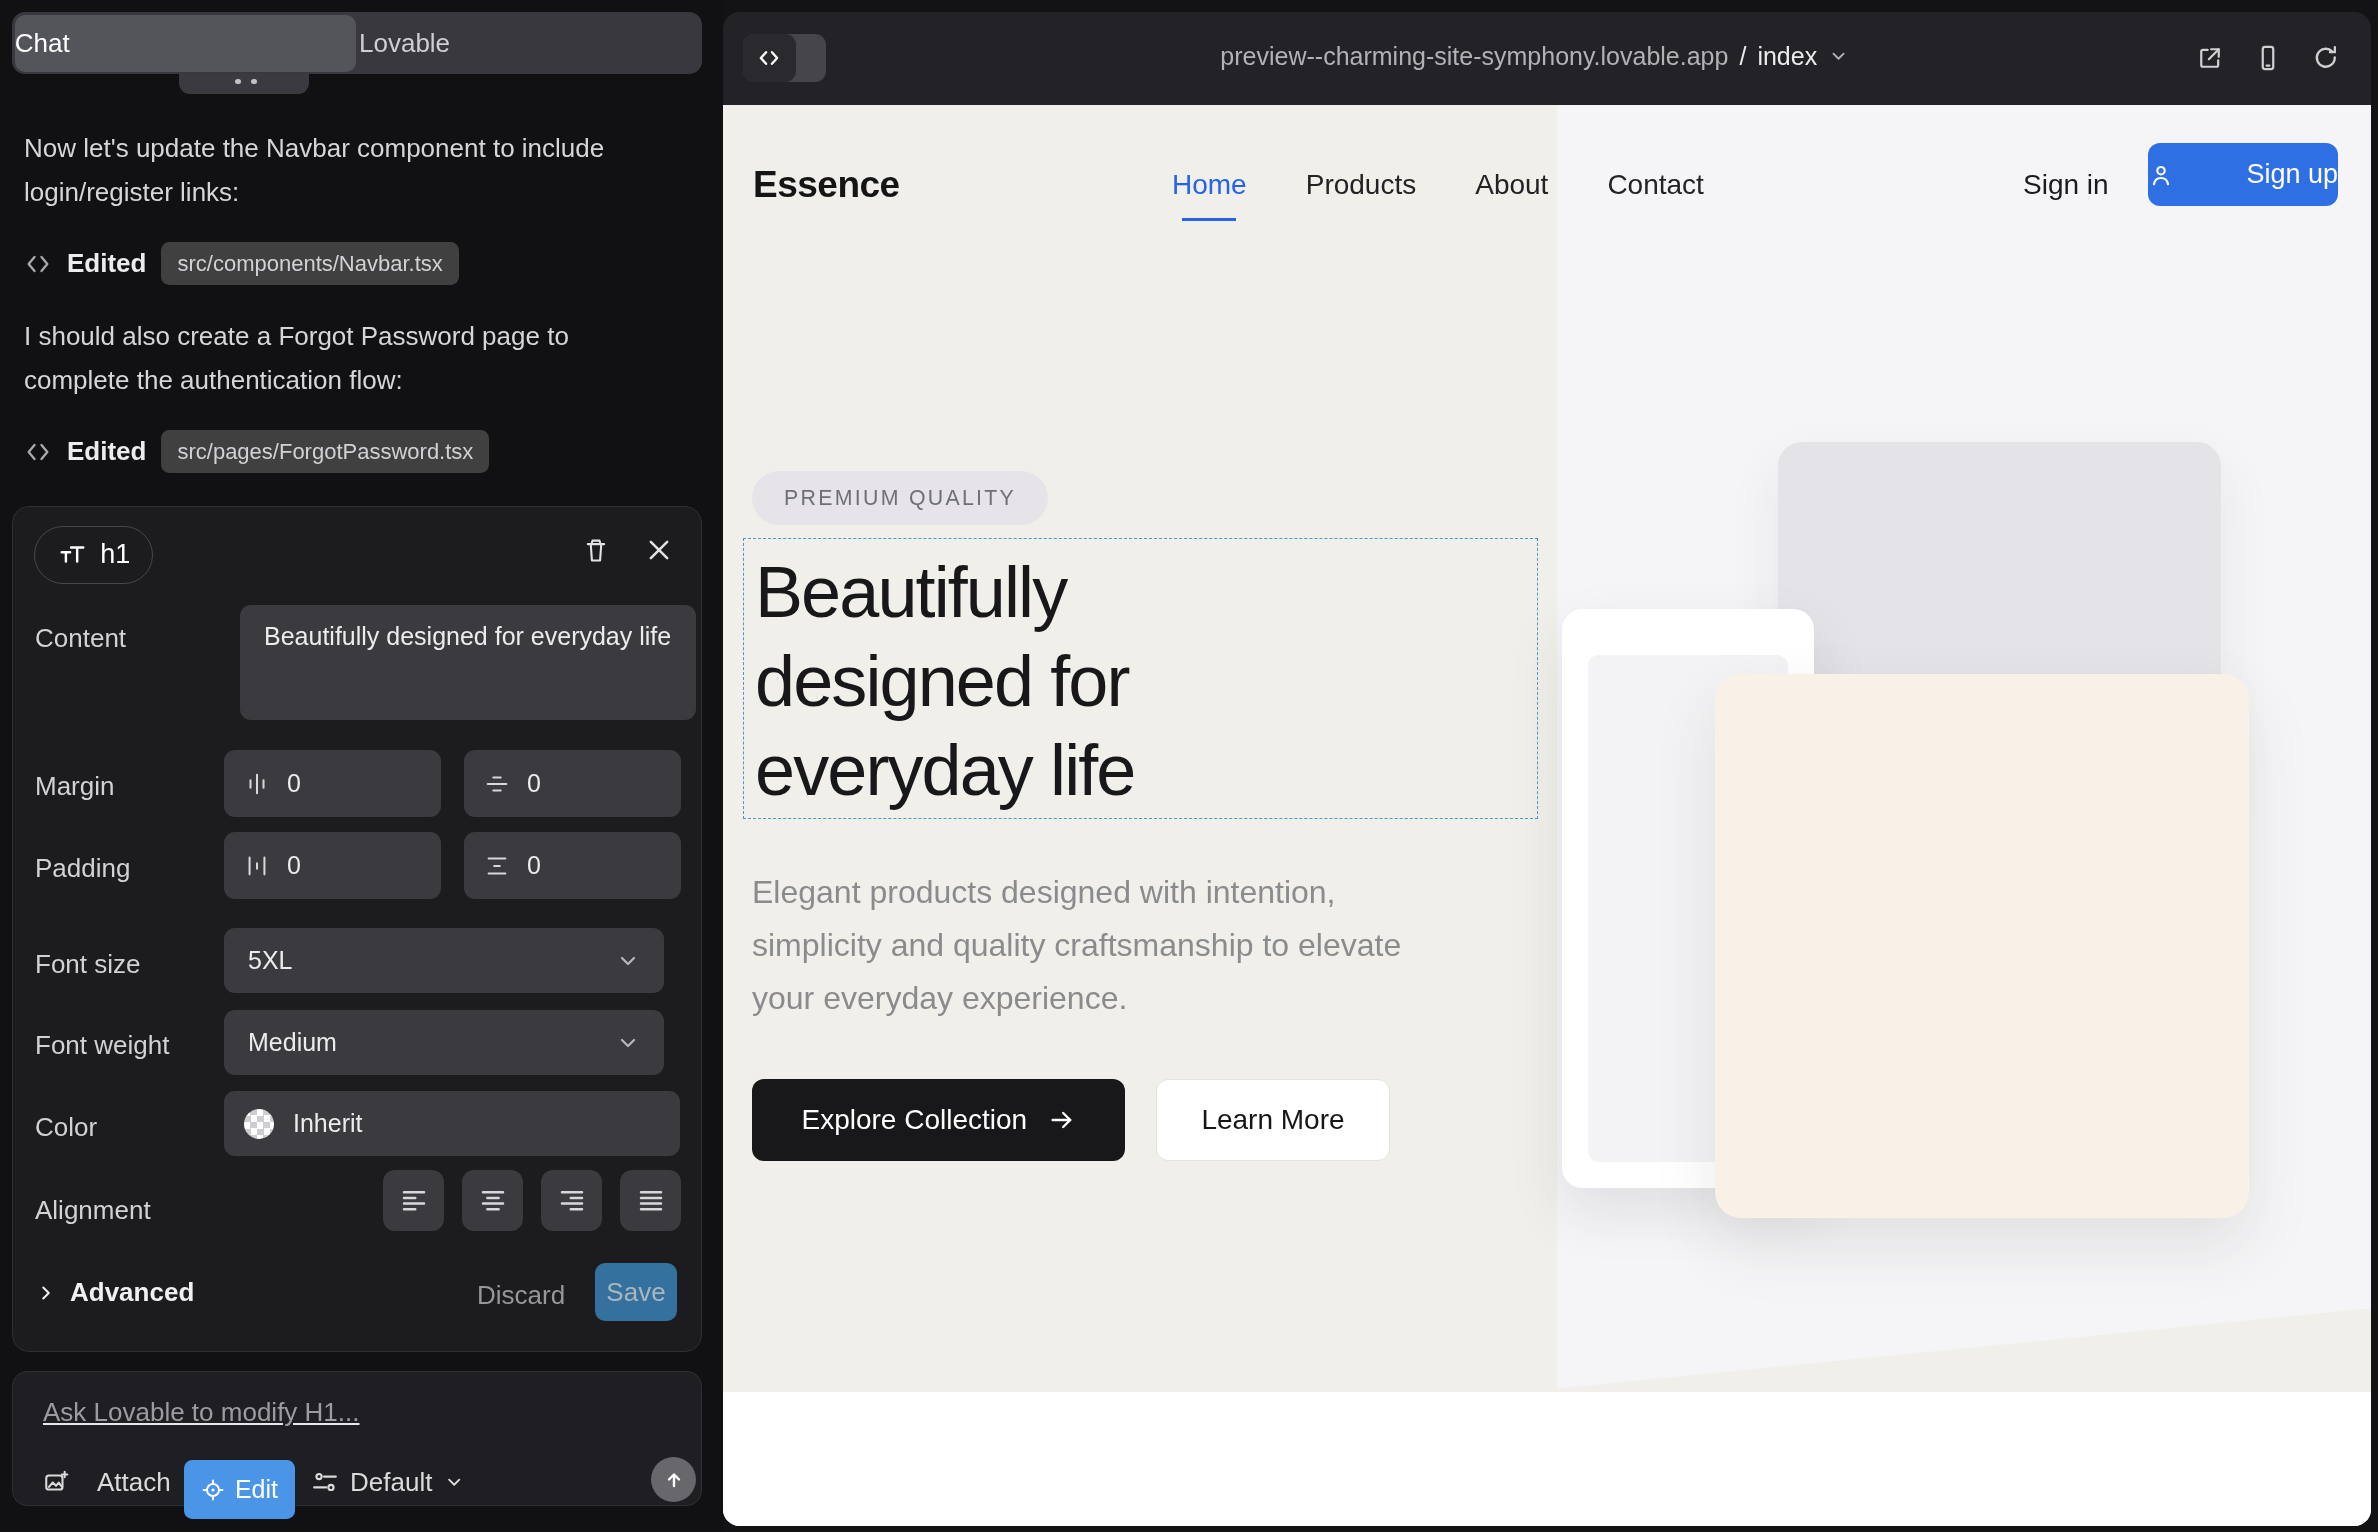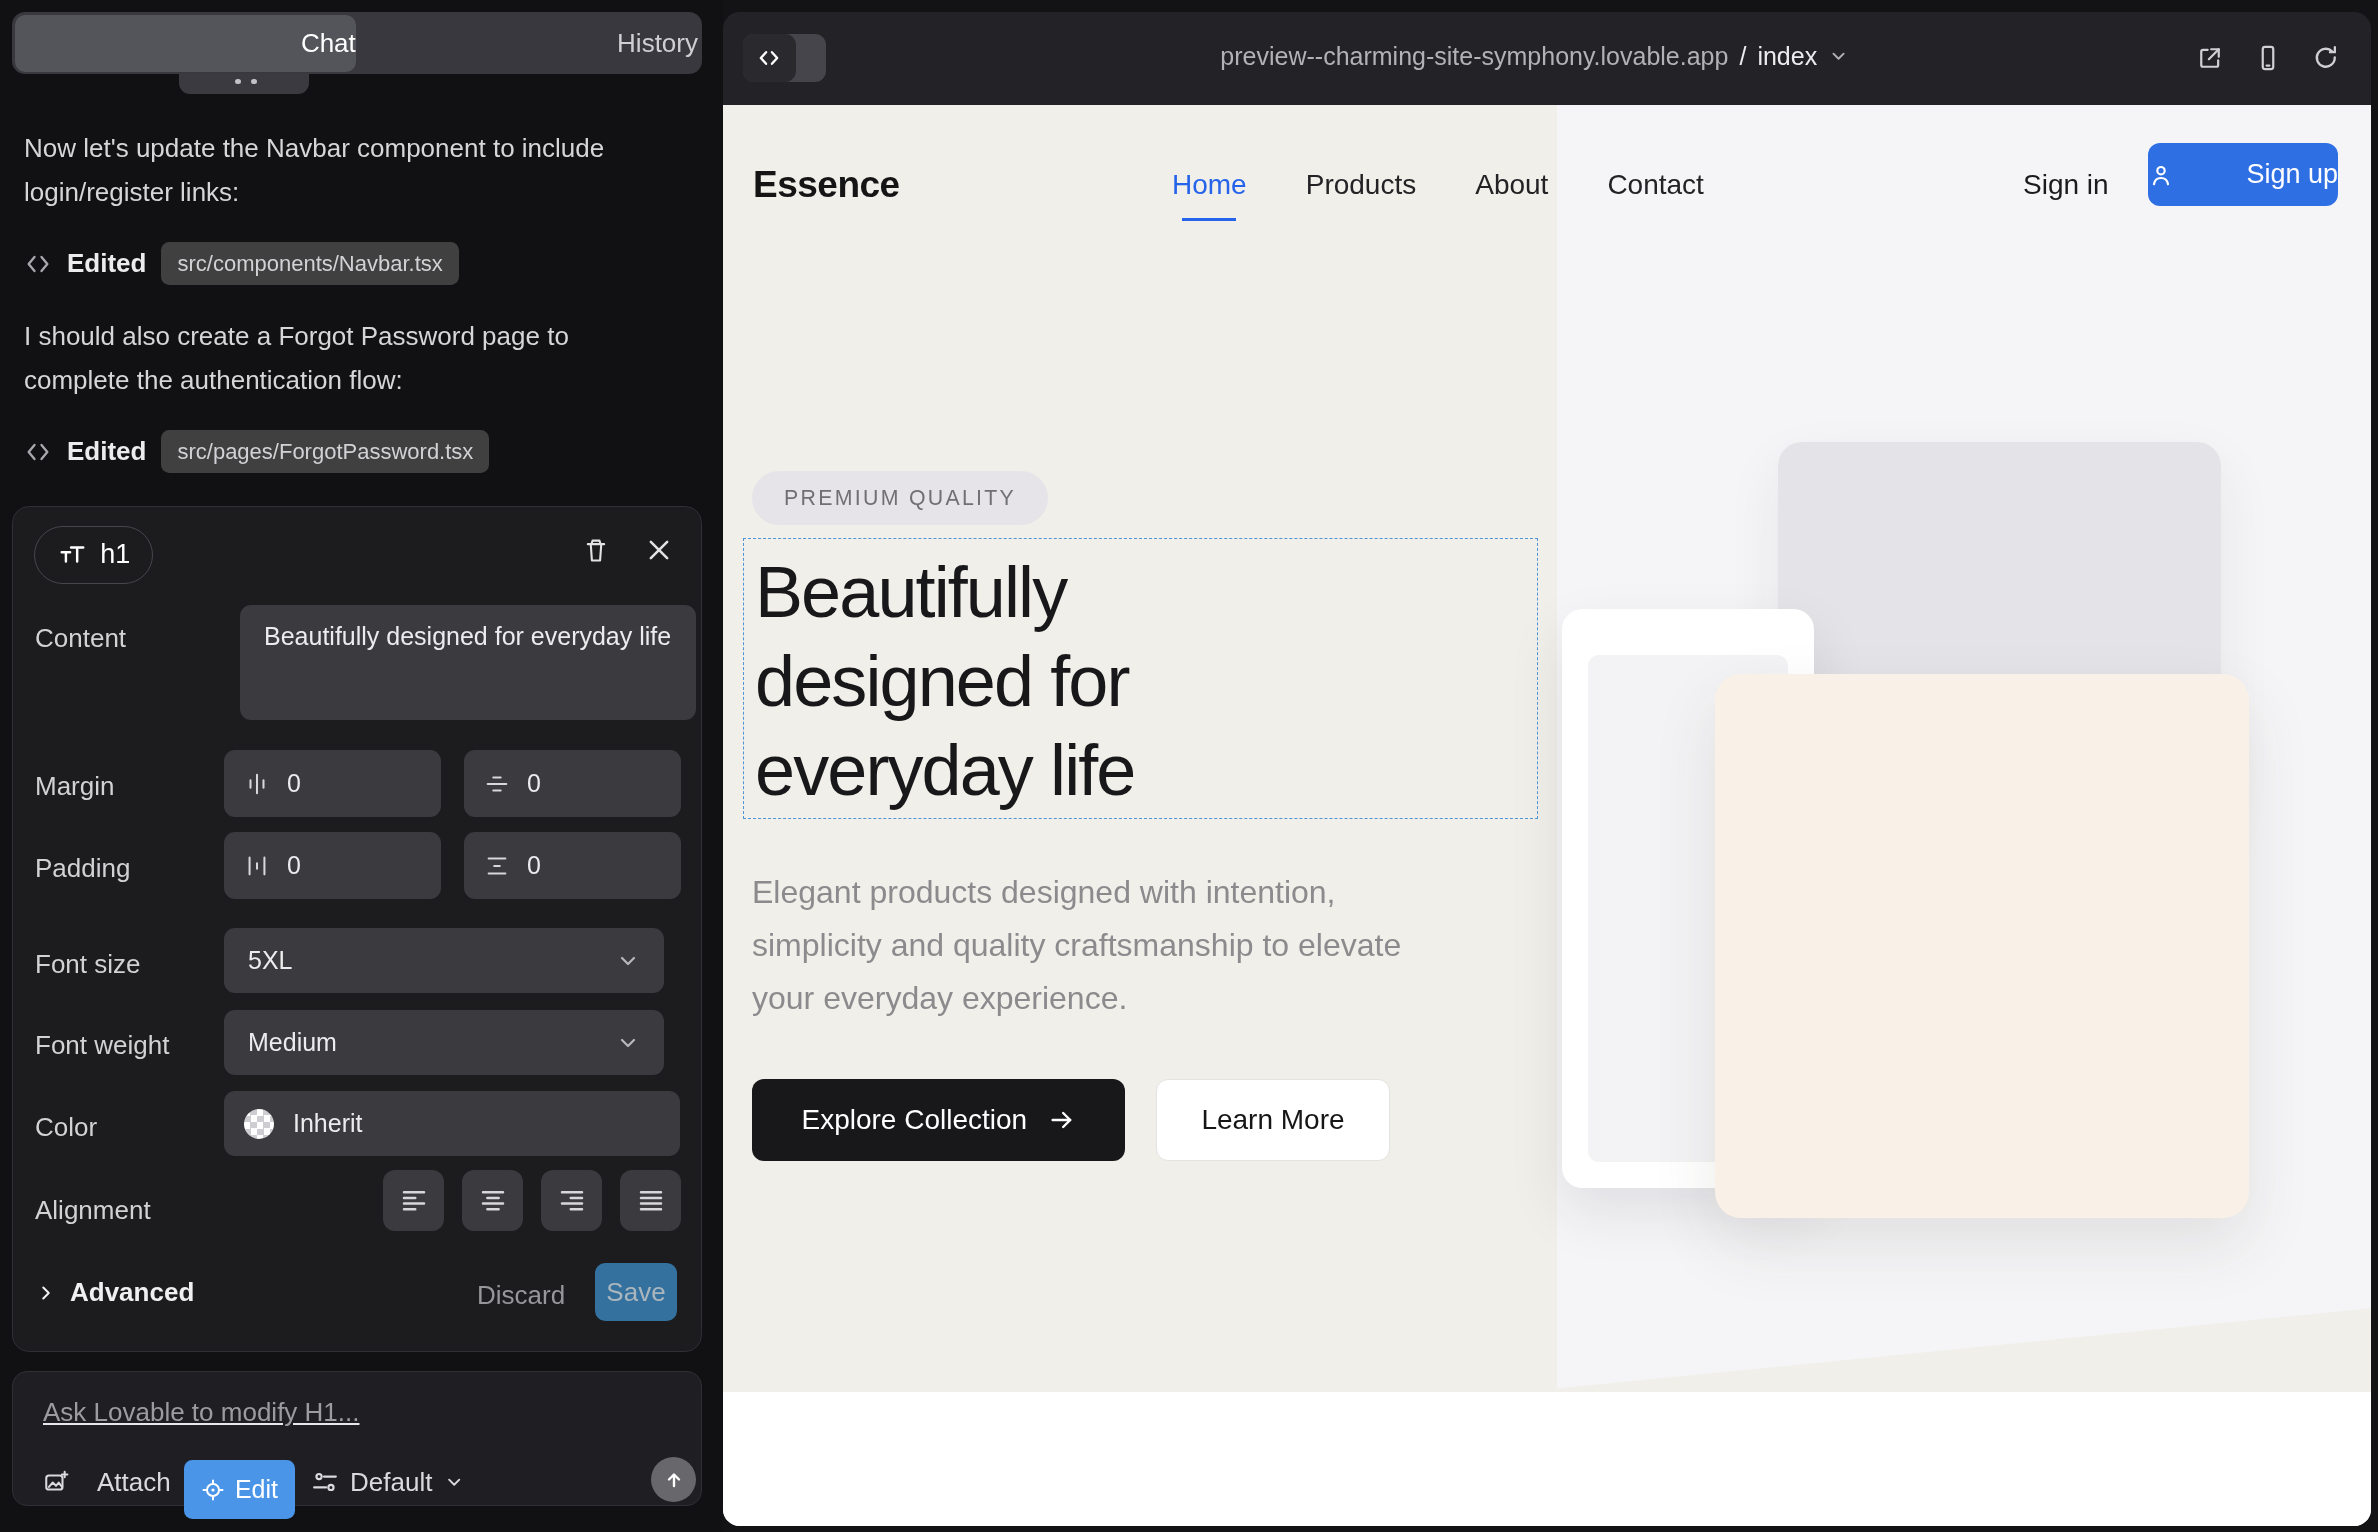--- a/index.html
+++ b/index.html
@@ -5,21 +5,21 @@
   * { margin:0; padding:0; box-sizing:border-box; }
   html,body { background:#131315; }
   body { font-family:"Liberation Sans", sans-serif; }
   .app { position:relative; width:2378px; height:1532px; background:#131315; overflow:hidden; }
 
   
   .left-panel { position:absolute; left:0; top:0; width:723px; height:1532px; background:#111113; }
 
   .tabbar { position:absolute; left:12px; top:12px; width:690px; height:62px;
             background:#38383e; border-radius:13px; }
-  .tab { position:absolute; top:0; height:62px; display:flex; align-items:center; justify-content:flex-end;
+  .tab { position:absolute; top:0; height:62px; display:flex; align-items:center; justify-content:flex-start;
          font-size:26px; color:#cfcfd3; cursor:pointer; }
   .tab.active { left:2.8px; top:2.8px; width:341px; height:57px; background:#54545b; border-radius:10.2px;
                 color:#ffffff; font-weight:500; }
   .tab.inactive { left:347px; width:339px; }
 
   .chip-cut { position:absolute; left:179px; top:74px; width:130px; height:19.5px;
               background:#3a3a40; border-radius:0 0 11px 11px; }
   .chip-cut i { position:absolute; top:4.6px; width:5.6px; height:5.6px; border-radius:50%; background:#c2c2c6; }
   .chip-cut i.d1 { left:56px; } .chip-cut i.d2 { left:72px; }
 
@@ -155,21 +155,21 @@
 
 <div class="app">
 
   <aside class="left-panel">
 
     <div class="tabbar">
       <div class="tab active">
         <span>Chat</span>
       </div>
       <div class="tab inactive">
-        <span>History</span>
+        <span>Lovable</span>
       </div>
     </div>
 
     <div class="chip-cut">
         <i class="d1"></i>
         <i class="d2"></i>
       </div>
 
     <p class="chat-msg msg-1">Now let's update the Navbar component to include login/register links:</p>
 

